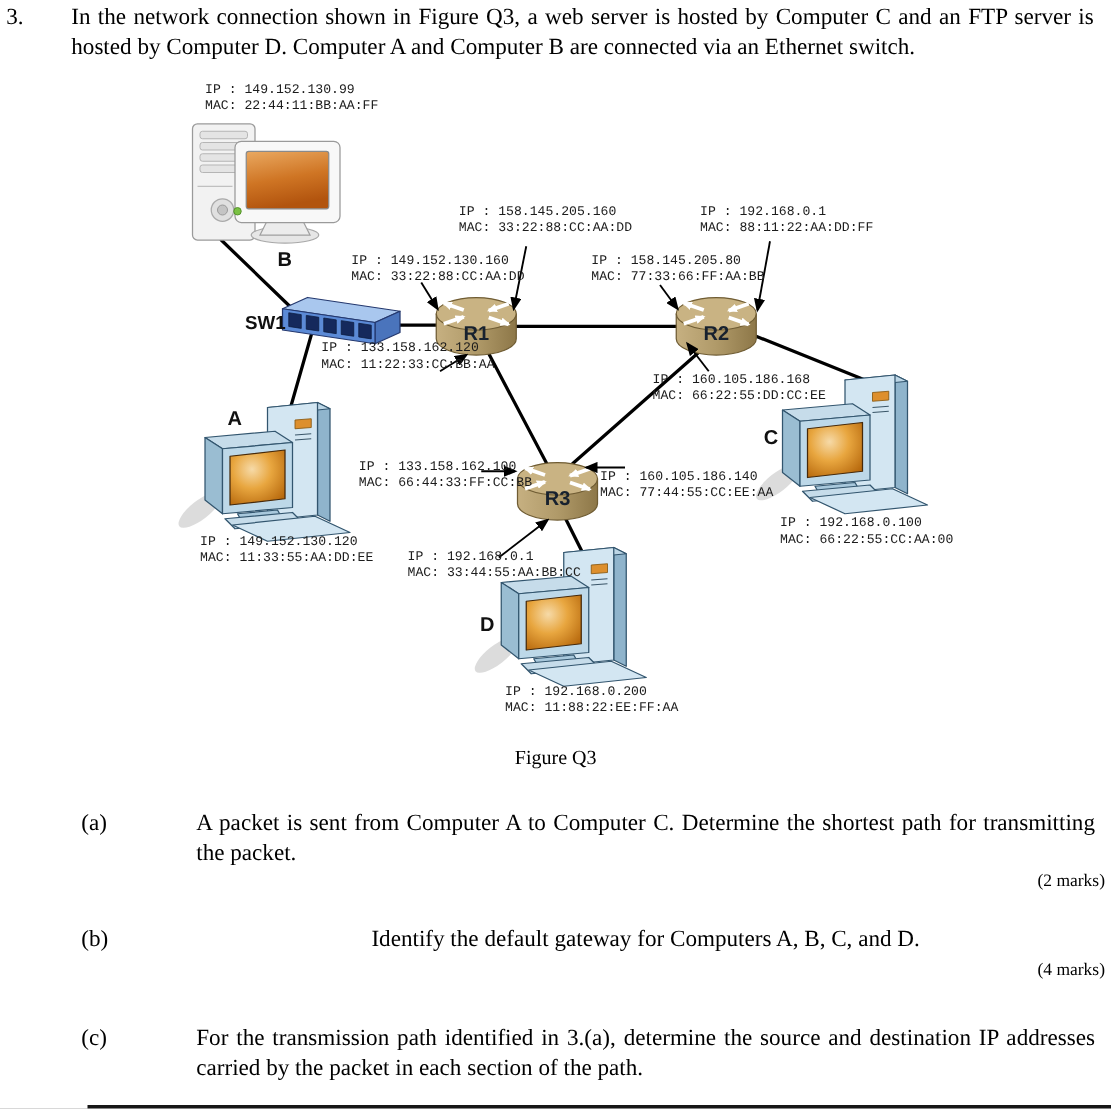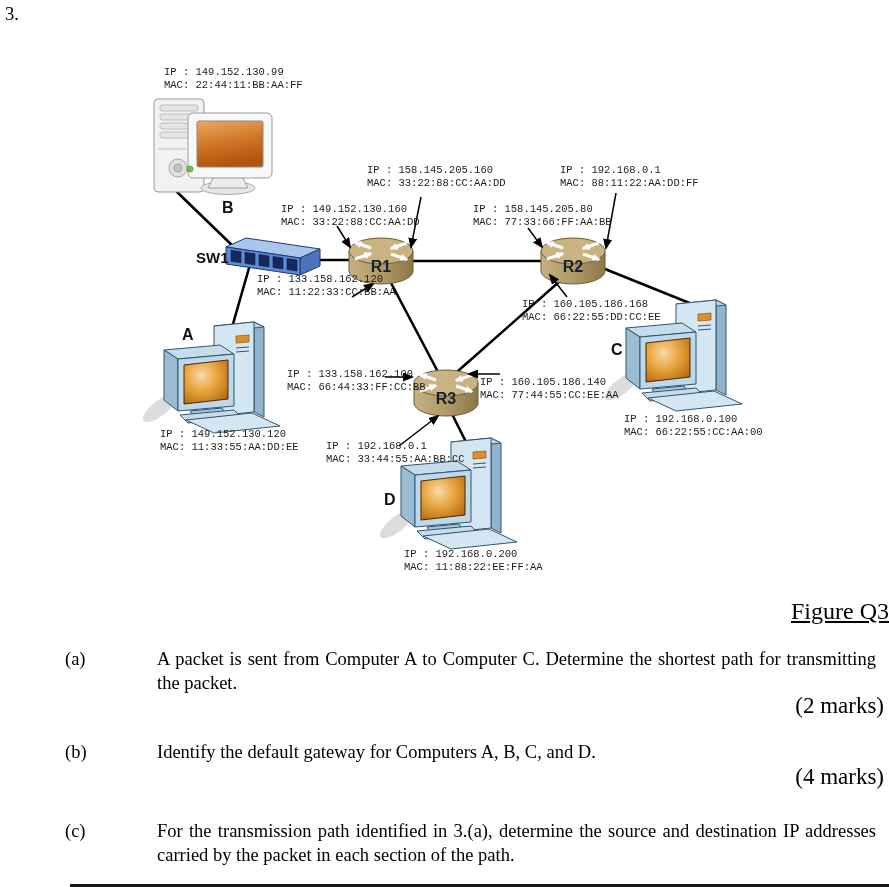--- a/index.html
+++ b/index.html
@@ -4,43 +4,44 @@
 <style>
   html,body{margin:0;padding:0;}
   body{background:#888;}
   .page{
     position:relative; width:889px; height:887px; background:#fff;
     overflow:hidden; font-family:"Liberation Serif", serif; color:#000;
   }
   
   .qnum{position:absolute; left:5px; top:3px; font-size:18.5px; line-height:23.5px;}
   .intro{position:absolute; left:57px; right:14px; top:3px; font-size:18.5px; line-height:23.5px; text-align:justify;}
-  .figcap{position:absolute; left:0; right:0; top:598px; text-align:right; font-size:24px;text-decoration:underline;}
+  .figcap{position:absolute; left:0; right:0; top:598px; text-align:center; font-size:16px;}
   .part{position:absolute; left:65px; right:13px; font-size:18.5px; line-height:23.5px;}
   .part .plabel{position:absolute; left:0; top:0;}
   .part .ptext{margin-left:92px; text-align:justify;}
-  .marks{position:absolute; left:126px; right:5px; text-align:right; font-size:23px; line-height:23.5px;}
+  .marks{position:absolute; left:126px; right:5px; text-align:right; font-size:14px; line-height:23.5px;}
   .bline{position:absolute; left:70px; right:0; top:884px; height:3px; background:#161616;}
   
   .dsvg{position:absolute; left:0; top:0;}
   .nlab{
     position:absolute; font-family:Liberation Mono, monospace;
     font-size:10.5px; line-height:12.5px; color:#1c1c1c; white-space:nowrap;
   }
   .nlab.ra{text-align:center;}
   text.dev{font-family:"Liberation Sans", sans-serif; font-weight:bold; font-size:16px; fill:#111;}
   text.sw{font-size:15px;}
   text.rt{font-family:"Liberation Sans", sans-serif; font-weight:bold; font-size:16px; fill:#17212e; text-anchor:middle;}
 </style>
 </head>
 <body>
 
 <div class="page">
 
   <div class="qnum">3.</div>
+  <div class="intro">In the network connection shown in Figure Q3, a web server is hosted by Computer C and an FTP server is hosted by Computer D. Computer A and Computer B are connected via an Ethernet switch.</div>
 
   <svg class="dsvg" width="889" height="625" viewBox="0 0 889 625">
     <defs>
       <radialGradient id="gScr" cx="40%" cy="35%" r="78%">
         <stop offset="0%" stop-color="#f6daa8"></stop>
         <stop offset="45%" stop-color="#e8a63f"></stop>
         <stop offset="100%" stop-color="#b4650a"></stop>
       </radialGradient>
       <linearGradient id="gScrB" x1="0" y1="0" x2="0.25" y2="1">
         <stop offset="0%" stop-color="#eaa961"></stop>
@@ -212,21 +213,21 @@
   <div class="figcap">Figure Q3</div>
 
   <div class="part" style="top:648px">
     <span class="plabel">(a)</span>
     <div class="ptext">A packet is sent from Computer A to Computer C. Determine the shortest path for transmitting the packet.</div>
   </div>
   <div class="marks" style="top:694px">(2 marks)</div>
 
   <div class="part" style="top:741px">
     <span class="plabel">(b)</span>
-    <div class="ptext" style="text-align:left">Identify the default gateway for Computers A, B, C, and D.</div>
+    <div class="ptext" style="text-align:center">Identify the default gateway for Computers A, B, C, and D.</div>
   </div>
   <div class="marks" style="top:765px">(4 marks)</div>
 
   <div class="part" style="top:820px">
     <span class="plabel">(c)</span>
     <div class="ptext">For the transmission path identified in 3.(a), determine the source and destination IP addresses carried by the packet in each section of the path.</div>
   </div>
 
   <div class="bline"></div>
 </div>

